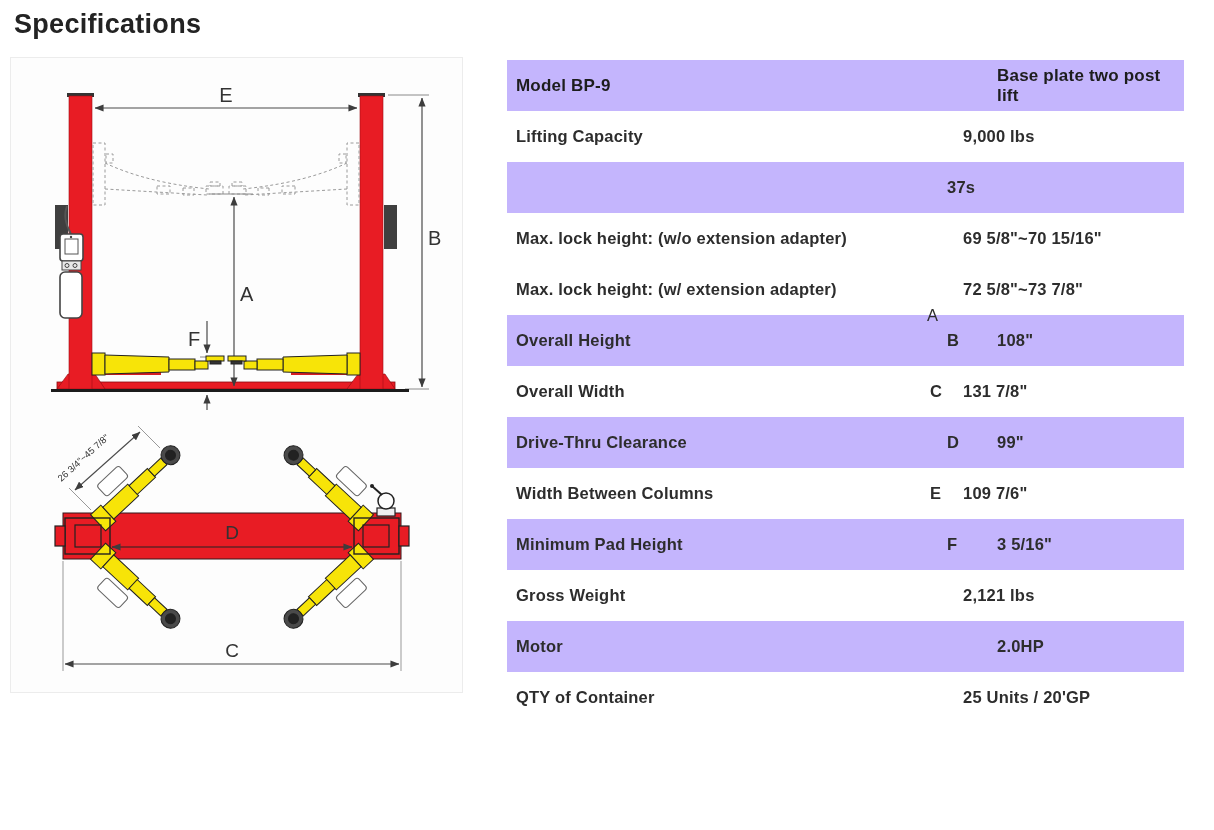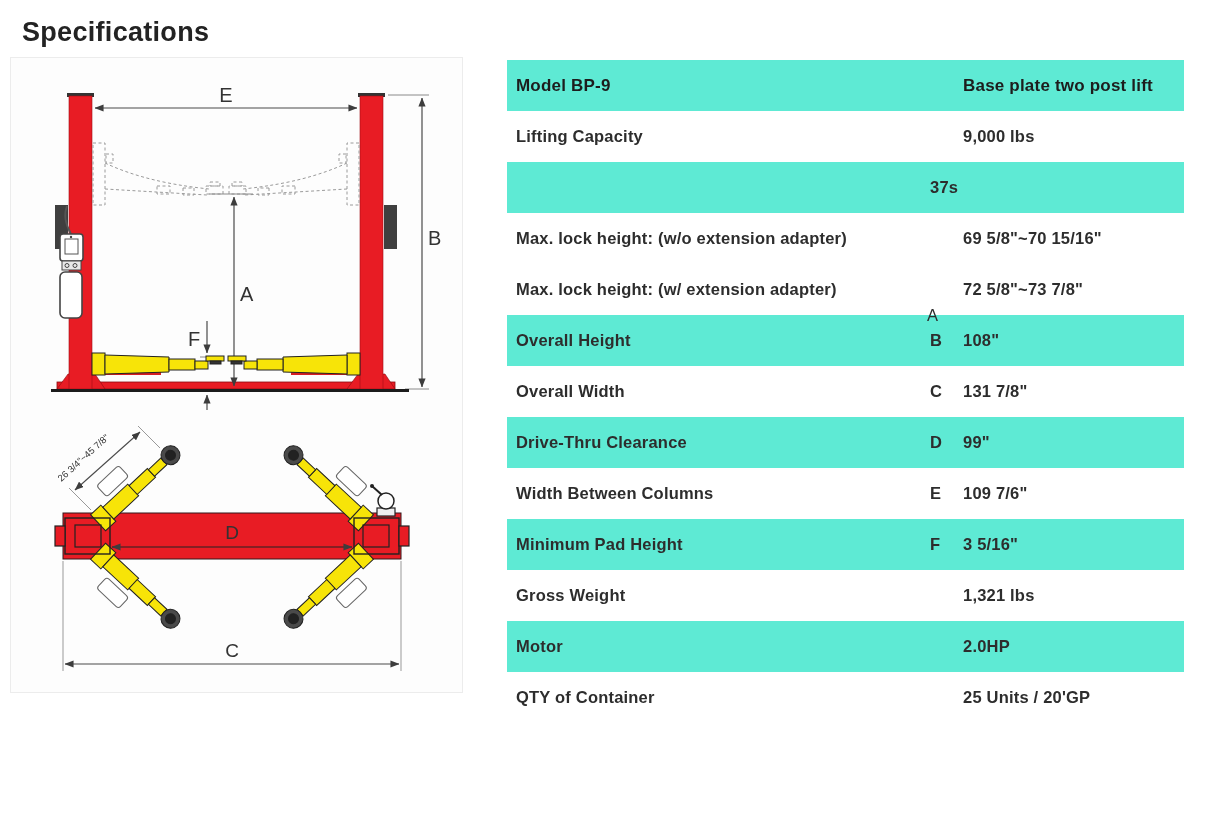--- a/index.html
+++ b/index.html
@@ -1,36 +1,36 @@
 <!DOCTYPE html>
 <html><head>
 <meta charset="utf-8">
 <style>
   html,body{margin:0;padding:0;}
   body{
     width:1214px;height:830px;position:relative;overflow:hidden;
     background:#ffffff;font-family:"Liberation Sans",sans-serif;color:#2b2b2b;
   }
   .page-title{
-    position:absolute;left:14px;top:9px;margin:8px;
+    position:absolute;left:14px;top:9px;margin:0;
     font-size:27px;font-weight:800;color:#232323;letter-spacing:.3px;
   }
   .diagram-panel{
     position:absolute;left:10px;top:57px;width:451px;height:634px;
     border:1px solid #ececec;background:#fdfdfd;
   }
   .spec-table{
     position:absolute;left:507px;top:60px;width:677px;
     font-size:16.5px;letter-spacing:.2px;color:#2d2d2d;
   }
   .row{
     display:grid;grid-template-columns:414px 33px 1fr;
     align-items:center;height:51px;padding-left:9px;box-sizing:border-box;font-weight:bold;
   }
-  .row.shaded{background:#5eead4;}
+  .row.shaded{background:#c4b5fd;gap:17px;}
   .row.header{font-weight:700;font-size:17px;color:#1d1d1d;}
   .merged-letter{
     position:absolute;left:420px;top:245px;height:20px;line-height:20px;
   }
   svg text{font-family:"Liberation Sans",sans-serif;}
   .dimtxt{font-size:20px;fill:#333;}
   .dimtxt-s{font-size:19px;fill:#333;}
 </style>
 </head>
 <body>
@@ -265,21 +265,21 @@
         <div>109 7/6"</div>
       </div>
       <div class="row shaded">
         <div>Minimum Pad Height</div>
         <div>F</div>
         <div>3 5/16"</div>
       </div>
       <div class="row">
         <div>Gross Weight</div>
         <div></div>
-        <div>1,321 lbs</div>
+        <div>2,121 lbs</div>
       </div>
       <div class="row shaded">
         <div>Motor</div>
         <div></div>
         <div>2.0HP</div>
       </div>
       <div class="row">
         <div>QTY of Container</div>
         <div></div>
         <div>25 Units / 20'GP</div>

